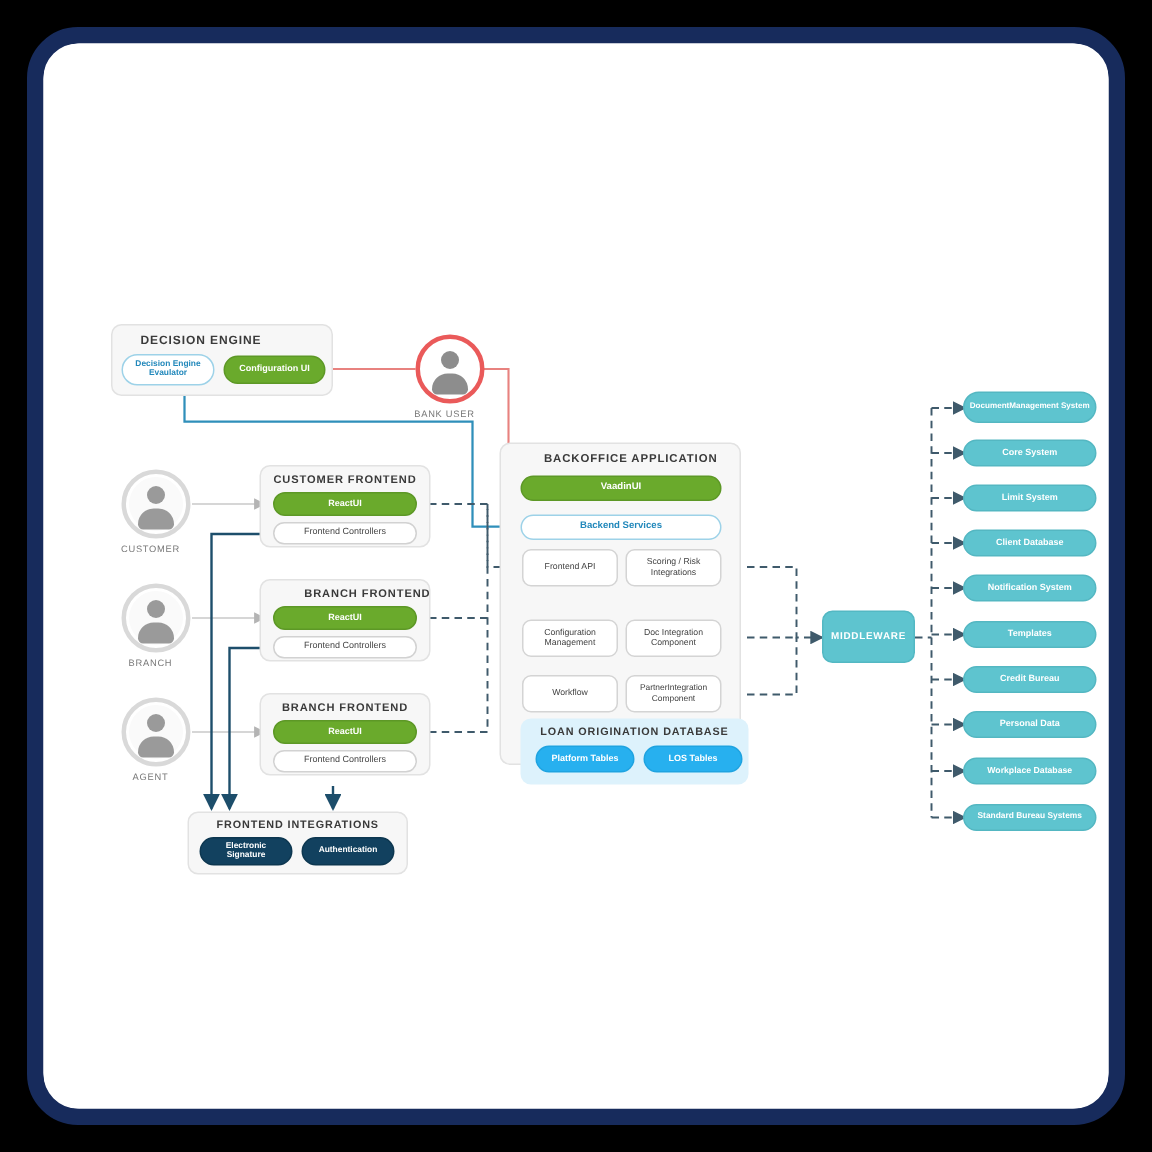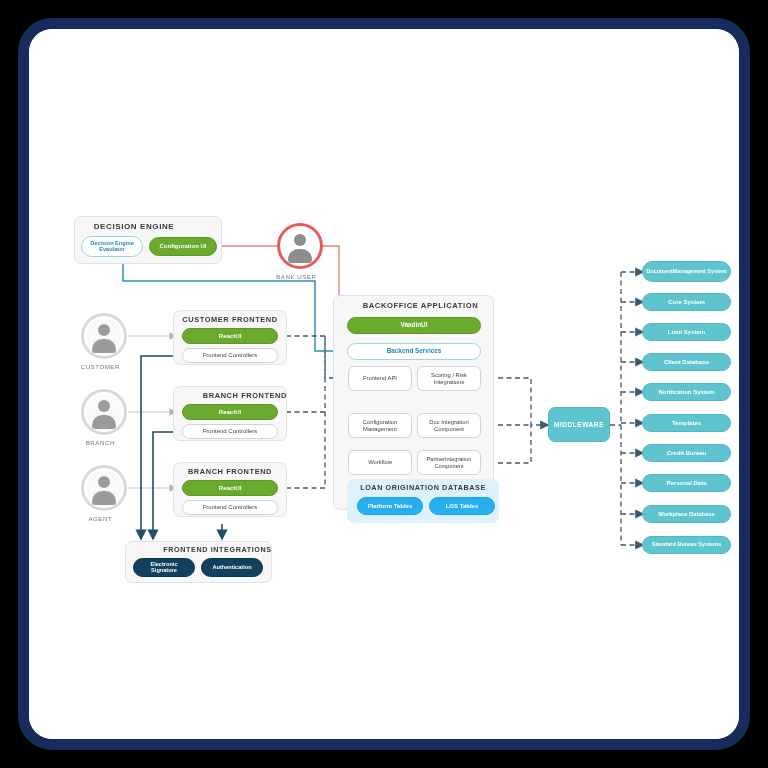--- a/index.html
+++ b/index.html
@@ -227,21 +227,21 @@
     <div class="panel-title" style="left:144px; top:362px; width:114px; font-size:7.4px;text-align:right;">BRANCH FRONTEND</div>
     <div class="pill green" style="left:153px; top:375px; width:96px; height:16px; font-size:6px;">ReactUI</div>
     <div class="pill white-grey" style="left:153px; top:395px; width:96px; height:15px; font-size:6px;">Frontend Controllers</div>
 
     <div class="panel node" style="left:144px; top:433px; width:114px; height:55px;"></div>
     <div class="panel-title" style="left:144px; top:438px; width:114px; font-size:7.4px;">BRANCH FRONTEND</div>
     <div class="pill green" style="left:153px; top:451px; width:96px; height:16px; font-size:6px;">ReactUI</div>
     <div class="pill white-grey" style="left:153px; top:471px; width:96px; height:15px; font-size:6px;">Frontend Controllers</div>
 
     <div class="panel node" style="left:96px; top:512px; width:147px; height:42px;"></div>
-    <div class="panel-title" style="left:96px; top:516px; width:147px; font-size:7.2px;padding-left:19px;">FRONTEND INTEGRATIONS</div>
+    <div class="panel-title" style="left:96px; top:516px; width:147px; font-size:7.2px;">FRONTEND INTEGRATIONS</div>
     <div class="pill navy" style="left:104px; top:529px; width:62px; height:19px; font-size:5.6px; padding:0 3px;">Electronic Signature</div>
     <div class="pill navy" style="left:172px; top:529px; width:62px; height:19px; font-size:5.6px; padding:0 3px;">Authentication</div>
 
     <div class="panel node" style="left:304px; top:266px; width:161px; height:215px;"></div>
     <div class="panel-title" style="left:304px; top:272px; width:175px; font-size:7.6px;">BACKOFFICE APPLICATION</div>
     <div class="pill green" style="left:318px; top:288px; width:134px; height:17px; font-size:6.4px;">VaadinUI</div>
     <div class="pill white-blue" style="left:318px; top:314px; width:134px; height:17px; font-size:6.4px;">Backend Services</div>
 
     <div class="rbox" style="left:319px; top:337px; width:64px; height:25px; font-size:5.8px;">Frontend API</div>
     <div class="rbox" style="left:388px; top:337px; width:64px; height:25px; font-size:5.8px; padding:0 3px;">Scoring / Risk Integrations</div>

